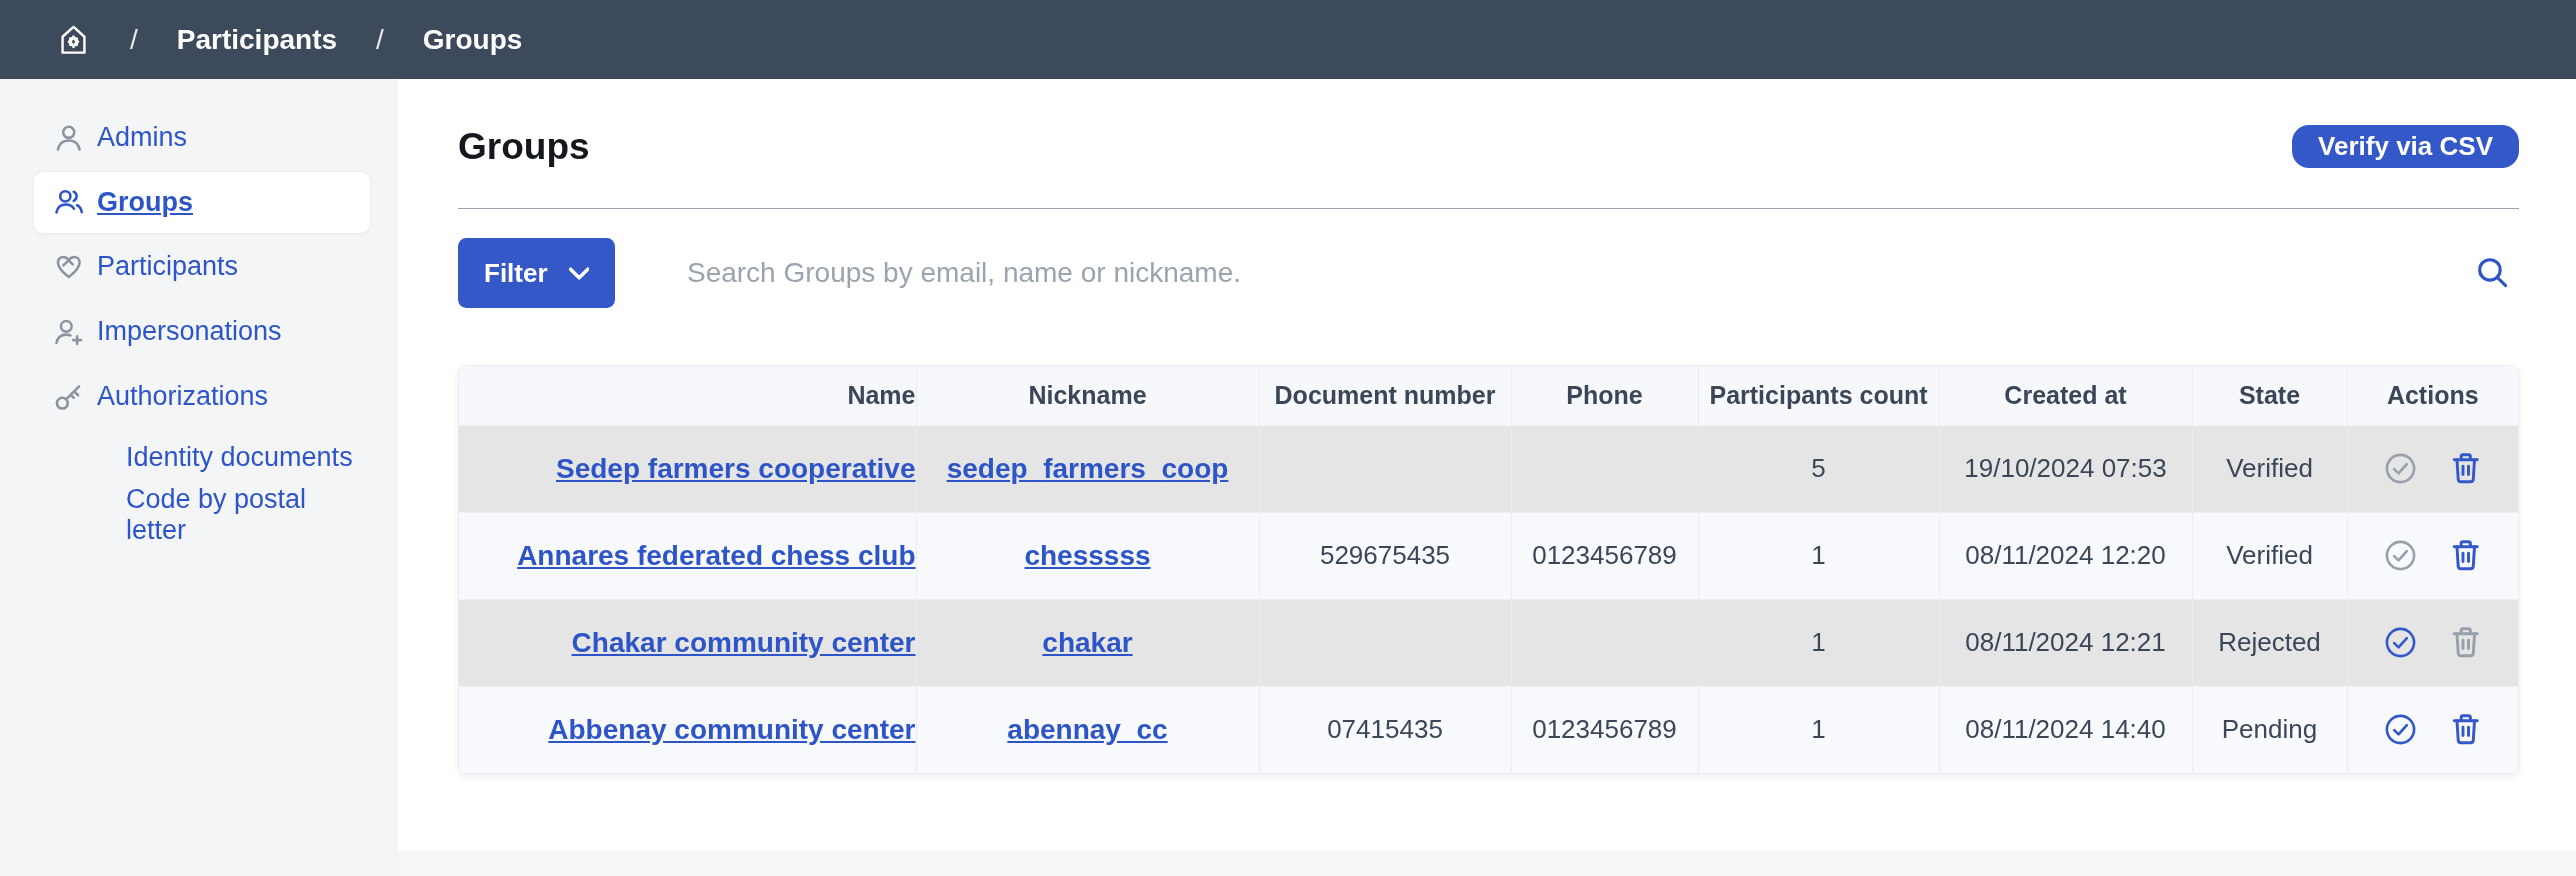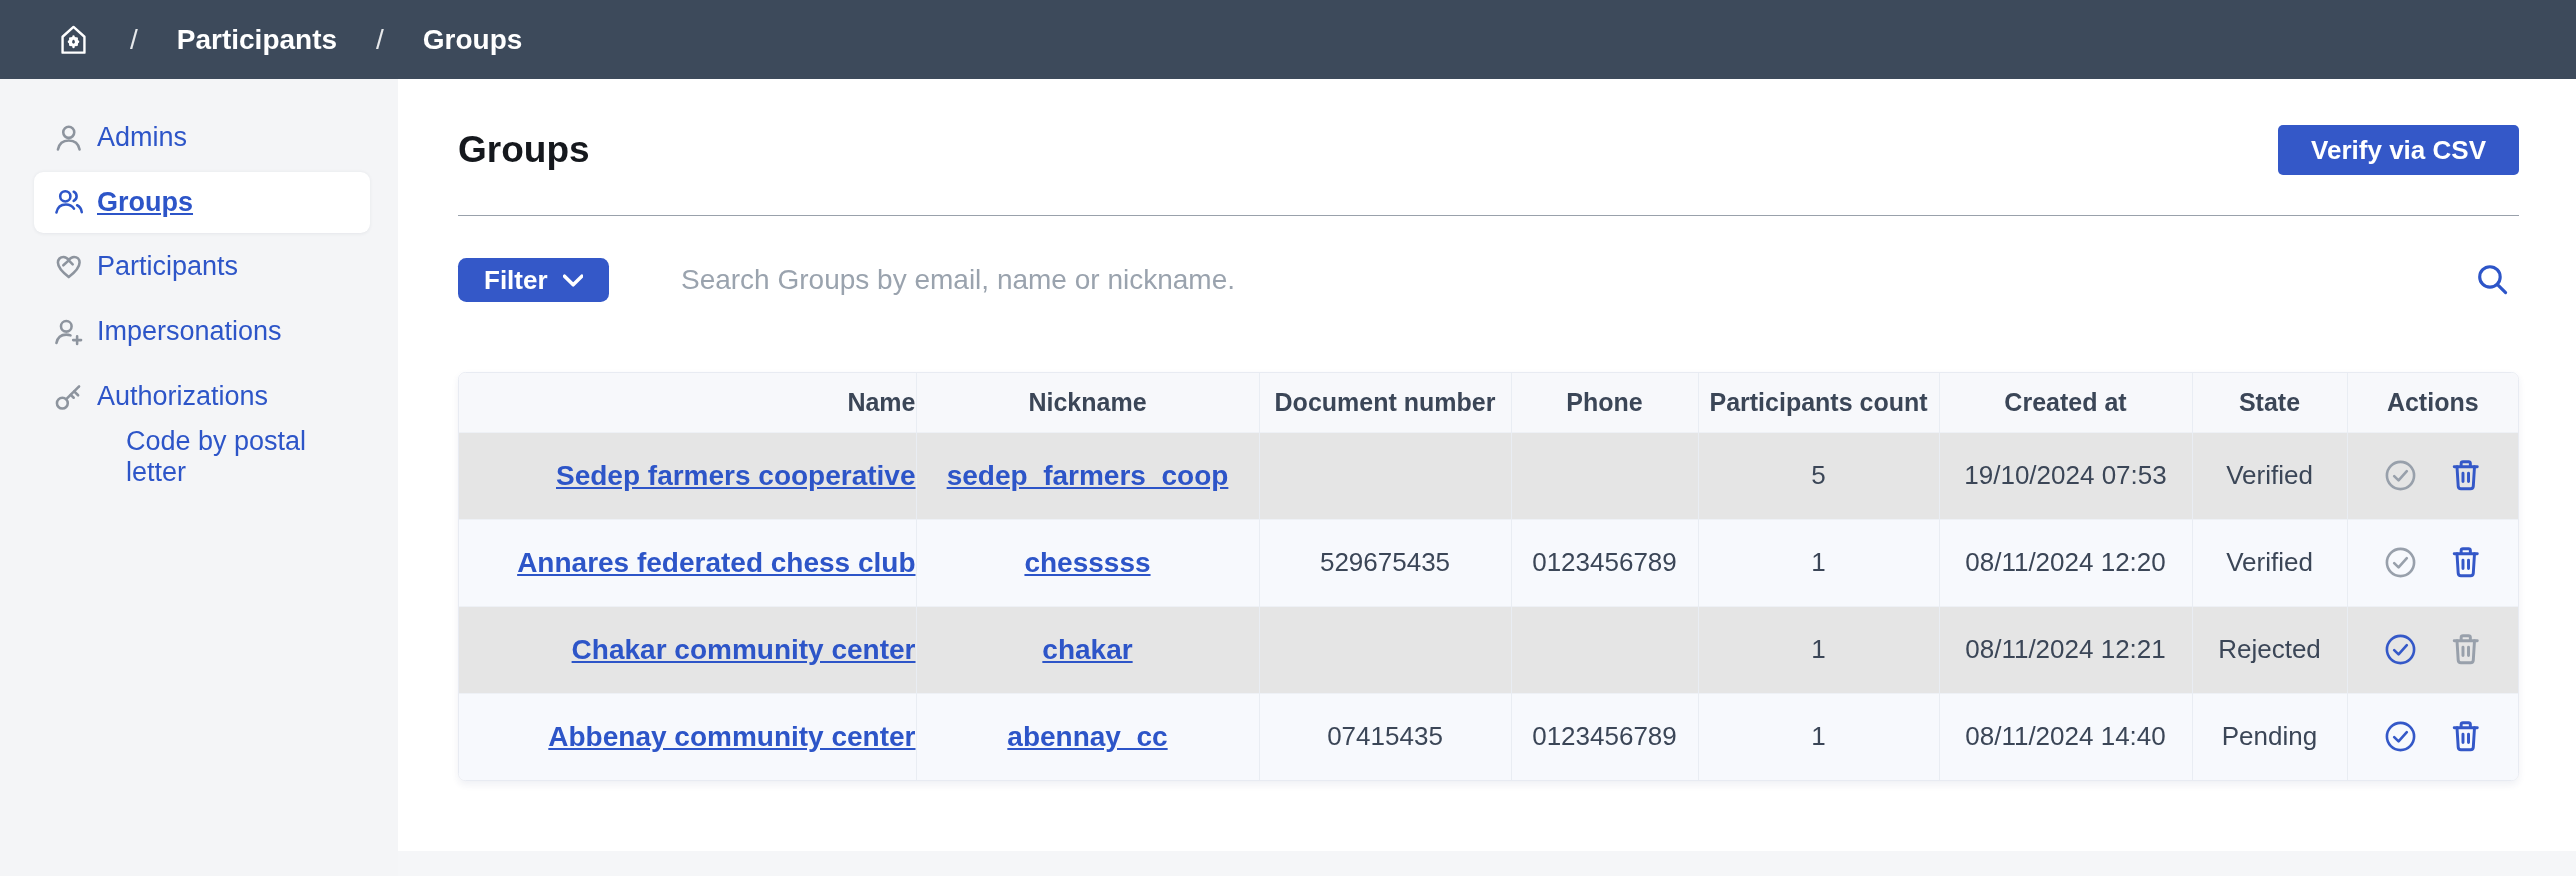--- a/index.html
+++ b/index.html
@@ -33,31 +33,31 @@
   .side-item .s-icon { width:31.5px; height:31.5px; margin-right:13px; color:#8d949e; flex:none; display:flex; }
   .side-item.active { background:#fff; box-shadow:0 0.9px 3.7px rgba(30,40,70,.07); }
   .side-item.active .s-label { font-weight:700; text-decoration:underline; }
   .side-item.active .s-icon { color:var(--link-blue,#2d55c8); }
   .side-item.sub { padding-left:92px; height:54px; margin-bottom:3.7px; }
 
   
   .page-head { margin-top:46px; display:flex; align-items:center; justify-content:space-between; }
   .page-title { font-size:37px; font-weight:700; color:#15181d; }
   .btn-primary {
-    background:var(--accent-blue,#3458c8); color:#fff; border:none; border-radius:5px;
-    font-family:inherit; font-size:26px; font-weight:700; height:50px; padding:0 33px; cursor:pointer;
+    background:var(--accent-blue,#3458c8); color:#fff; border:none; border-radius:17px;
+    font-family:inherit; font-size:26px; font-weight:700; height:43px; padding:0 26px; cursor:pointer;
   }
   .rule { border:none; border-top:1.9px solid var(--divider,#99a1ab); margin-top:40px; }
 
   
   .toolbar { margin-top:37px; display:flex; align-items:center; height:54px; }
   .filter-btn {
     background:var(--accent-blue,#3458c8); color:#fff; border:none; border-radius:8.3px;
-    font-family:inherit; font-size:26px; font-weight:700; height:44px; padding:0 26px;
-    display:flex; align-items:center; gap:15px; cursor:pointer;
+    font-family:inherit; font-size:26px; font-weight:700; height:70px; padding:0 26px;
+    display:flex; align-items:center; gap:21px; cursor:pointer;
   }
   .search-input {
     flex:1; margin-left:72px; border:none; outline:none; background:transparent;
     font-family:inherit; font-size:28px; color:var(--text-dark,#3b4657);
   }
   .search-input::placeholder { color:var(--placeholder,#9aa3ae); opacity:1; }
   .search-icon-btn { background:none; border:none; cursor:pointer; color:var(--link-blue,#2d55c8); display:flex; padding:0 7.4px; }
 
   
   .table-wrap {
@@ -151,20 +151,23 @@
       <span class="s-icon">
         <svg width="31.5" height="31.5" viewBox="0 0 32 32" fill="none" stroke="currentColor" stroke-width="2.6" stroke-linecap="round">
           <circle cx="9.5" cy="22.5" r="5.5"></circle>
           <path d="M13.5 18.5 26.5 5.5"></path>
           <path d="M21.5 10.5l4 4M18 14l3 3"></path>
         </svg>
       </span>
       <span class="s-label">Authorizations</span>
     </a>
 
+    <a href="#" class="side-item sub">
+      <span class="s-label">Identity documents</span>
+    </a>
 
     <a href="#" class="side-item sub">
       <span class="s-label">Code by postal letter</span>
     </a>
 
   </nav>
 
   <main class="main">
 
     <div class="page-head">

